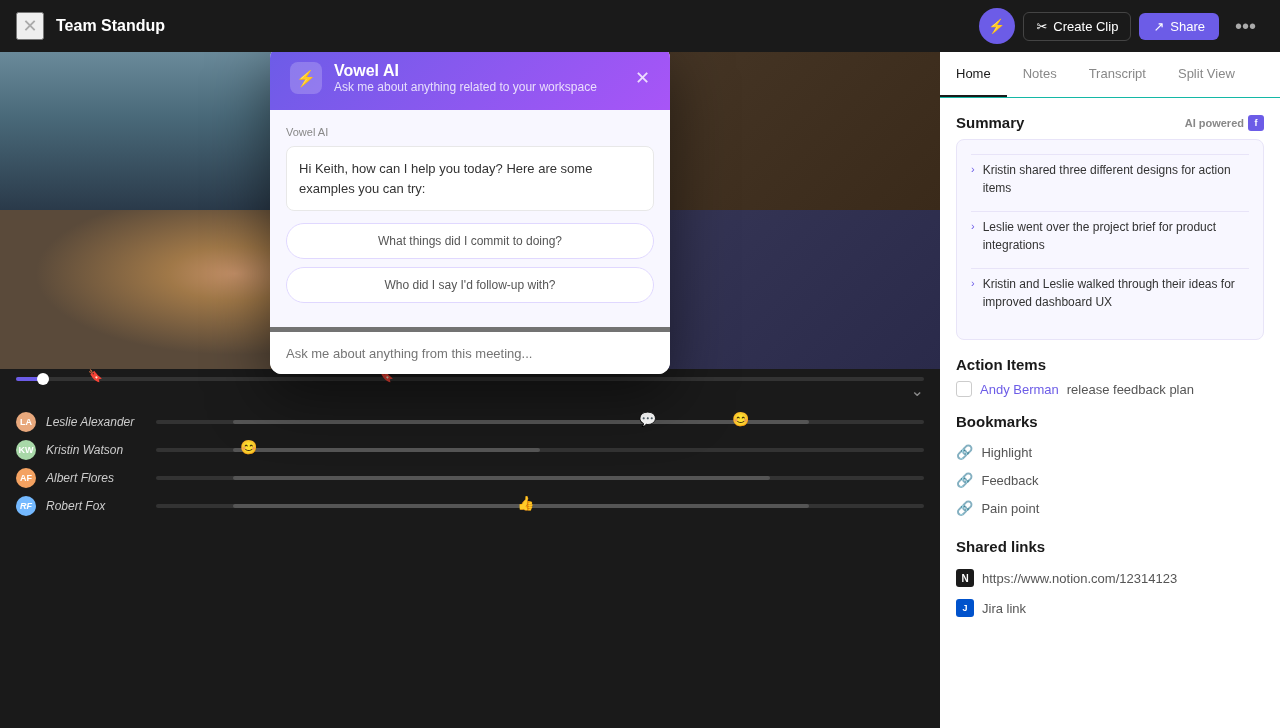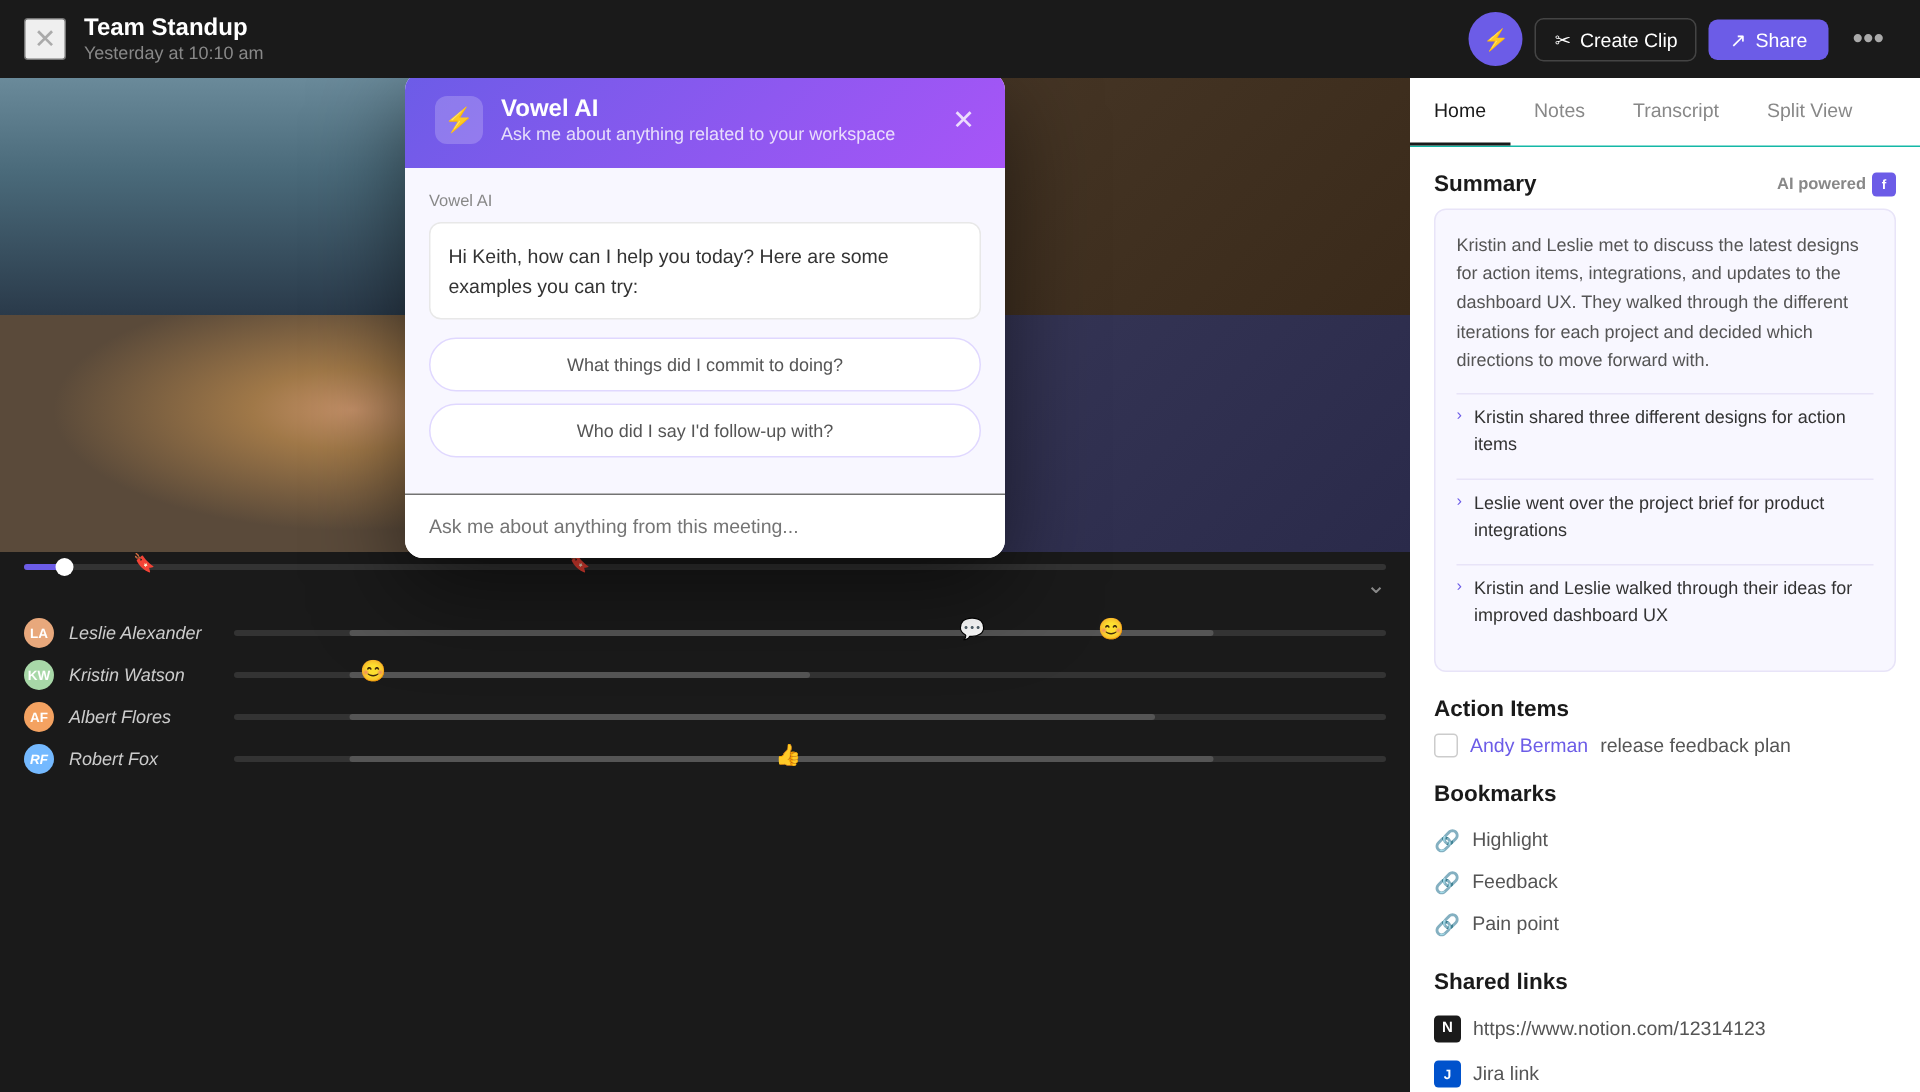--- a/index.html
+++ b/index.html
@@ -39,21 +39,21 @@
     .modal-header { background: linear-gradient(135deg, #6c5ce7 0%, #a855f7 100%); padding: 16px 20px; display: flex; align-items: center; }
     .modal-icon { width: 32px; height: 32px; background: rgba(255,255,255,0.2); border-radius: 8px; display: flex; align-items: center; justify-content: center; margin-right: 12px; font-size: 16px; }
     .modal-title-group { flex: 1; }
     .modal-title { color: #fff; font-size: 16px; font-weight: 700; }
     .modal-subtitle { color: rgba(255,255,255,0.8); font-size: 12px; }
     .modal-close { color: rgba(255,255,255,0.8); background: none; border: none; cursor: pointer; font-size: 18px; }
     .modal-body { padding: 16px; background: #f8f7ff; }
     .modal-ai-label { font-size: 11px; color: #888; margin-bottom: 8px; }
     .modal-message { background: #fff; border-radius: 8px; padding: 12px; margin-bottom: 12px; border: 1px solid #e8e8e8; font-size: 13px; color: #333; line-height: 1.5; }
     .modal-suggestion { background: #fff; border: 1px solid #e0d8ff; border-radius: 20px; padding: 10px 16px; margin-bottom: 8px; text-align: center; cursor: pointer; font-size: 12px; color: #555; display: block; width: 100%; }
-    .modal-input-area { padding: 12px 16px; background: #fff; border-top: 1px solid #737373; }
+    .modal-input-area { padding: 12px 16px; background: #fff; border-top: 5px solid #737373; }
     .modal-input { width: 100%; border: none; outline: none; font-size: 13px; color: #999; }
 
     
     .timeline { background: #1a1a1a; padding: 8px 16px 4px; }
     .timeline-bar { height: 4px; background: #333; border-radius: 2px; position: relative; margin-bottom: 4px; }
     .timeline-progress { height: 100%; background: #6c5ce7; border-radius: 2px; width: 3%; }
     .timeline-thumb { width: 12px; height: 12px; background: #fff; border-radius: 50%; position: absolute; top: -4px; left: 3%; transform: translateX(-50%); }
     .timeline-bookmark1 { position: absolute; top: -8px; left: 8%; color: #888; font-size: 12px; }
     .timeline-bookmark2 { position: absolute; top: -8px; left: 40%; color: #888; font-size: 12px; }
     .timeline-collapse { float: right; color: #888; cursor: pointer; }
@@ -114,21 +114,20 @@
     .panel-content::-webkit-scrollbar-track { background: #f0f0f0; }
     .panel-content::-webkit-scrollbar-thumb { background: #ccc; border-radius: 2px; }
   </style>
 </head>
 <body>
 
 <div class="topbar">
   <button class="close-btn">✕</button>
   <div class="meeting-info">
     <div class="meeting-title">Team Standup</div>
-    <div class="meeting-time">Yesterday at 10:10 am</div>
   </div>
   <div class="topbar-actions">
     <div class="btn-icon">⚡</div>
     <button class="btn-create-clip">
       <span>✂</span>
       <span>Create Clip</span>
     </button>
     <button class="btn-share">
       <span>↗</span>
       <span>Share</span>
@@ -234,21 +233,20 @@
     <div class="panel-content">
 
       <div class="section-header">
         <span>Summary</span>
         <span class="ai-badge">
           <span>AI powered</span>
           <span class="ai-badge-icon">f</span>
         </span>
       </div>
       <div class="summary-box">
-        <div class="summary-text">Kristin and Leslie met to discuss the latest designs for action items, integrations, and updates to the dashboard UX. They walked through the different iterations for each project and decided which directions to move forward with.</div>
         <div class="summary-item">
           <span class="summary-chevron">›</span>
           <span class="summary-item-text">Kristin shared three different designs for action items</span>
         </div>
         <div class="summary-item">
           <span class="summary-chevron">›</span>
           <span class="summary-item-text">Leslie went over the project brief for product integrations</span>
         </div>
         <div class="summary-item">
           <span class="summary-chevron">›</span>

